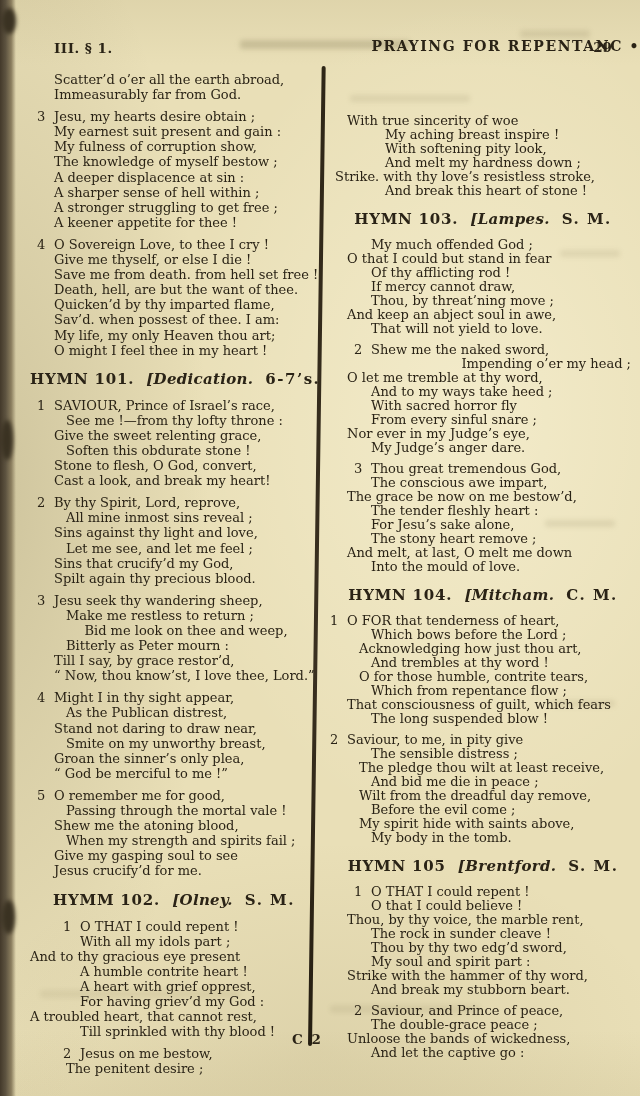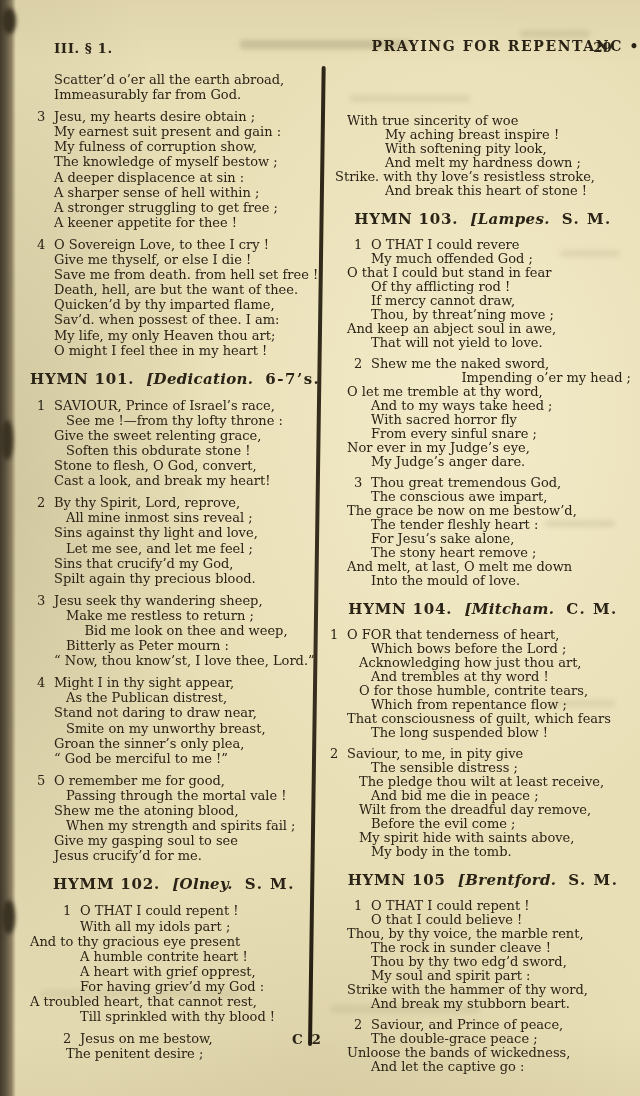--- a/index.html
+++ b/index.html
@@ -116,20 +116,21 @@
       <div class="line" style="padding-left: 24px;">Sins against thy light and love,</div>
       <div class="line" style="padding-left: 36px;">Let me see, and let me feel ;</div>
       <div class="line" style="padding-left: 24px;">Sins that crucify’d my God,</div>
       <div class="line" style="padding-left: 24px;">Spilt again thy precious blood.</div>
     </div>
     <div class="stanza">
       <div class="line" style="padding-left: 24px;"><span class="vnum">3</span>Jesu seek thy wandering sheep,</div>
       <div class="line" style="padding-left: 36px;">Make me restless to return ;</div>
       <div class="line" style="padding-left: 24px; text-align: center;">Bid me look on thee and weep,</div>
       <div class="line" style="padding-left: 36px;">Bitterly as Peter mourn :</div>
+      <div class="line" style="padding-left: 24px;">Till I say, by grace restor’d,</div>
       <div class="line" style="padding-left: 24px;">“ Now, thou know’st, I love thee, Lord.”</div>
     </div>
     <div class="stanza">
       <div class="line" style="padding-left: 24px;"><span class="vnum">4</span>Might I in thy sight appear,</div>
       <div class="line" style="padding-left: 36px;">As the Publican distrest,</div>
       <div class="line" style="padding-left: 24px;">Stand not daring to draw near,</div>
       <div class="line" style="padding-left: 36px;">Smite on my unworthy breast,</div>
       <div class="line" style="padding-left: 24px;">Groan the sinner’s only plea,</div>
       <div class="line" style="padding-left: 24px;">“ God be merciful to me !”</div>
     </div>
@@ -161,21 +162,20 @@
     <div class="stanza">
       <div class="line" style="padding-left: 12px;">With true sincerity of woe</div>
       <div class="line" style="padding-left: 50px;">My aching breast inspire !</div>
       <div class="line" style="padding-left: 50px;">With softening pity look,</div>
       <div class="line" style="padding-left: 50px;">And melt my hardness down ;</div>
       <div class="line" style="padding-left: 0px;">Strike. with thy love’s resistless stroke,</div>
       <div class="line" style="padding-left: 50px;">And break this heart of stone !</div>
     </div>
     <div class="hymn-heading"><span class="hnum">HYMN 103.</span>&nbsp; <span class="tune">[Lampes.</span>&nbsp; <span class="meter">S. M.</span></div>
     <div class="stanza">
-      <div class="line" style="padding-left: 36px;"><span class="vnum">1</span>O THAT I could revere</div>
       <div class="line" style="padding-left: 36px;">My much offended God ;</div>
       <div class="line" style="padding-left: 12px;">O that I could but stand in fear</div>
       <div class="line" style="padding-left: 36px;">Of thy afflicting rod !</div>
       <div class="line" style="padding-left: 36px;">If mercy cannot draw,</div>
       <div class="line" style="padding-left: 36px;">Thou, by threat’ning move ;</div>
       <div class="line" style="padding-left: 12px;">And keep an abject soul in awe,</div>
       <div class="line" style="padding-left: 36px;">That will not yield to love.</div>
     </div>
     <div class="stanza">
       <div class="line" style="padding-left: 36px;"><span class="vnum">2</span>Shew me the naked sword,</div>

